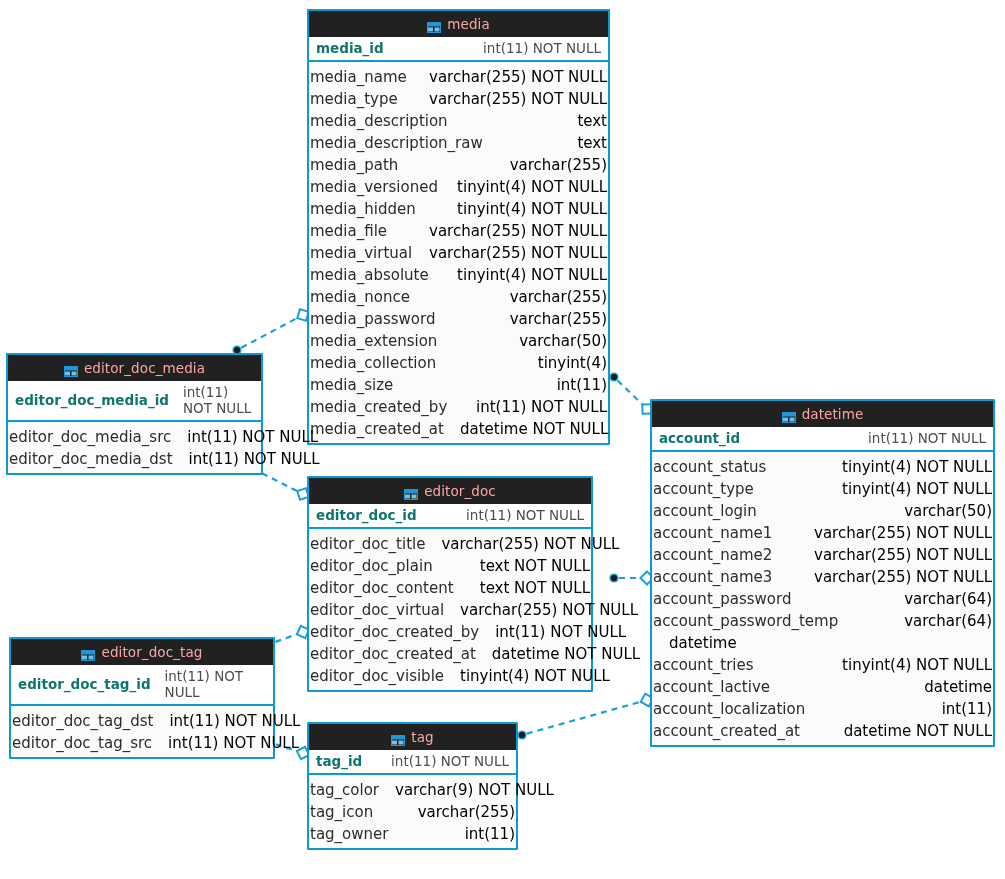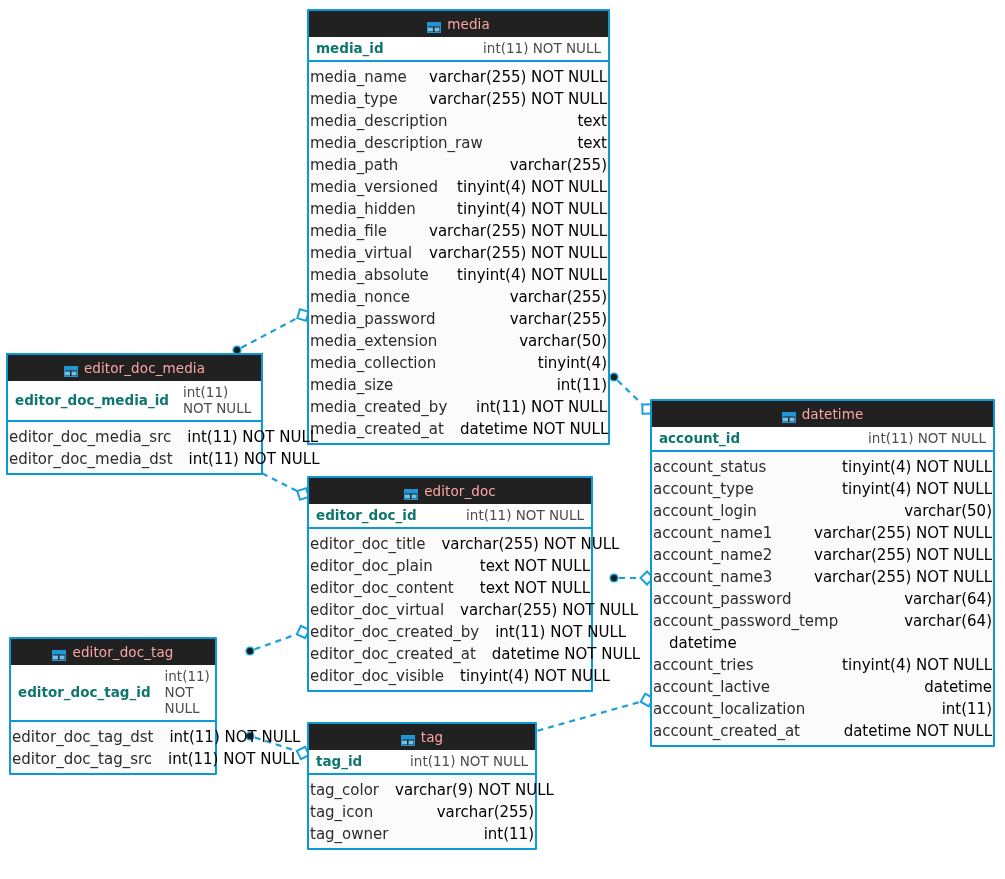--- a/index.html
+++ b/index.html
@@ -87,22 +87,22 @@
   }
   .field-row .col-type {
     color: #000000;
     padding-left: 16px;
   }
   
   #ent-media          { left: 307px;  top: 9px;   width: 303px; }
   #ent-account        { left: 650px;  top: 399px; width: 345px; }
   #ent-editor_doc     { left: 307px;  top: 476px; width: 286px; }
   #ent-editor_doc_media { left: 6px;  top: 353px; width: 257px; }
-  #ent-editor_doc_tag { left: 9px;    top: 637px; width: 208px; }
-  #ent-tag            { left: 307px;  top: 722px; width: 230px; }
+  #ent-editor_doc_tag { left: 9px;    top: 637px; width: 266px; }
+  #ent-tag            { left: 307px;  top: 722px; width: 211px; }
 </style>
 </head>
 <body>
 
 <div id="canvas">
 
   <svg id="links" width="1005" height="879" viewBox="0 0 1005 879">
       <g>
         <line x1="241.41731051034188" y1="347.6574868505763" x2="296.81576528552137" y2="318.2795184091932" stroke="#1aa0d8" stroke-width="2.2" stroke-dasharray="6 5"></line>
         <circle cx="237" cy="350" r="4.6" fill="#1aa0d8"></circle>

